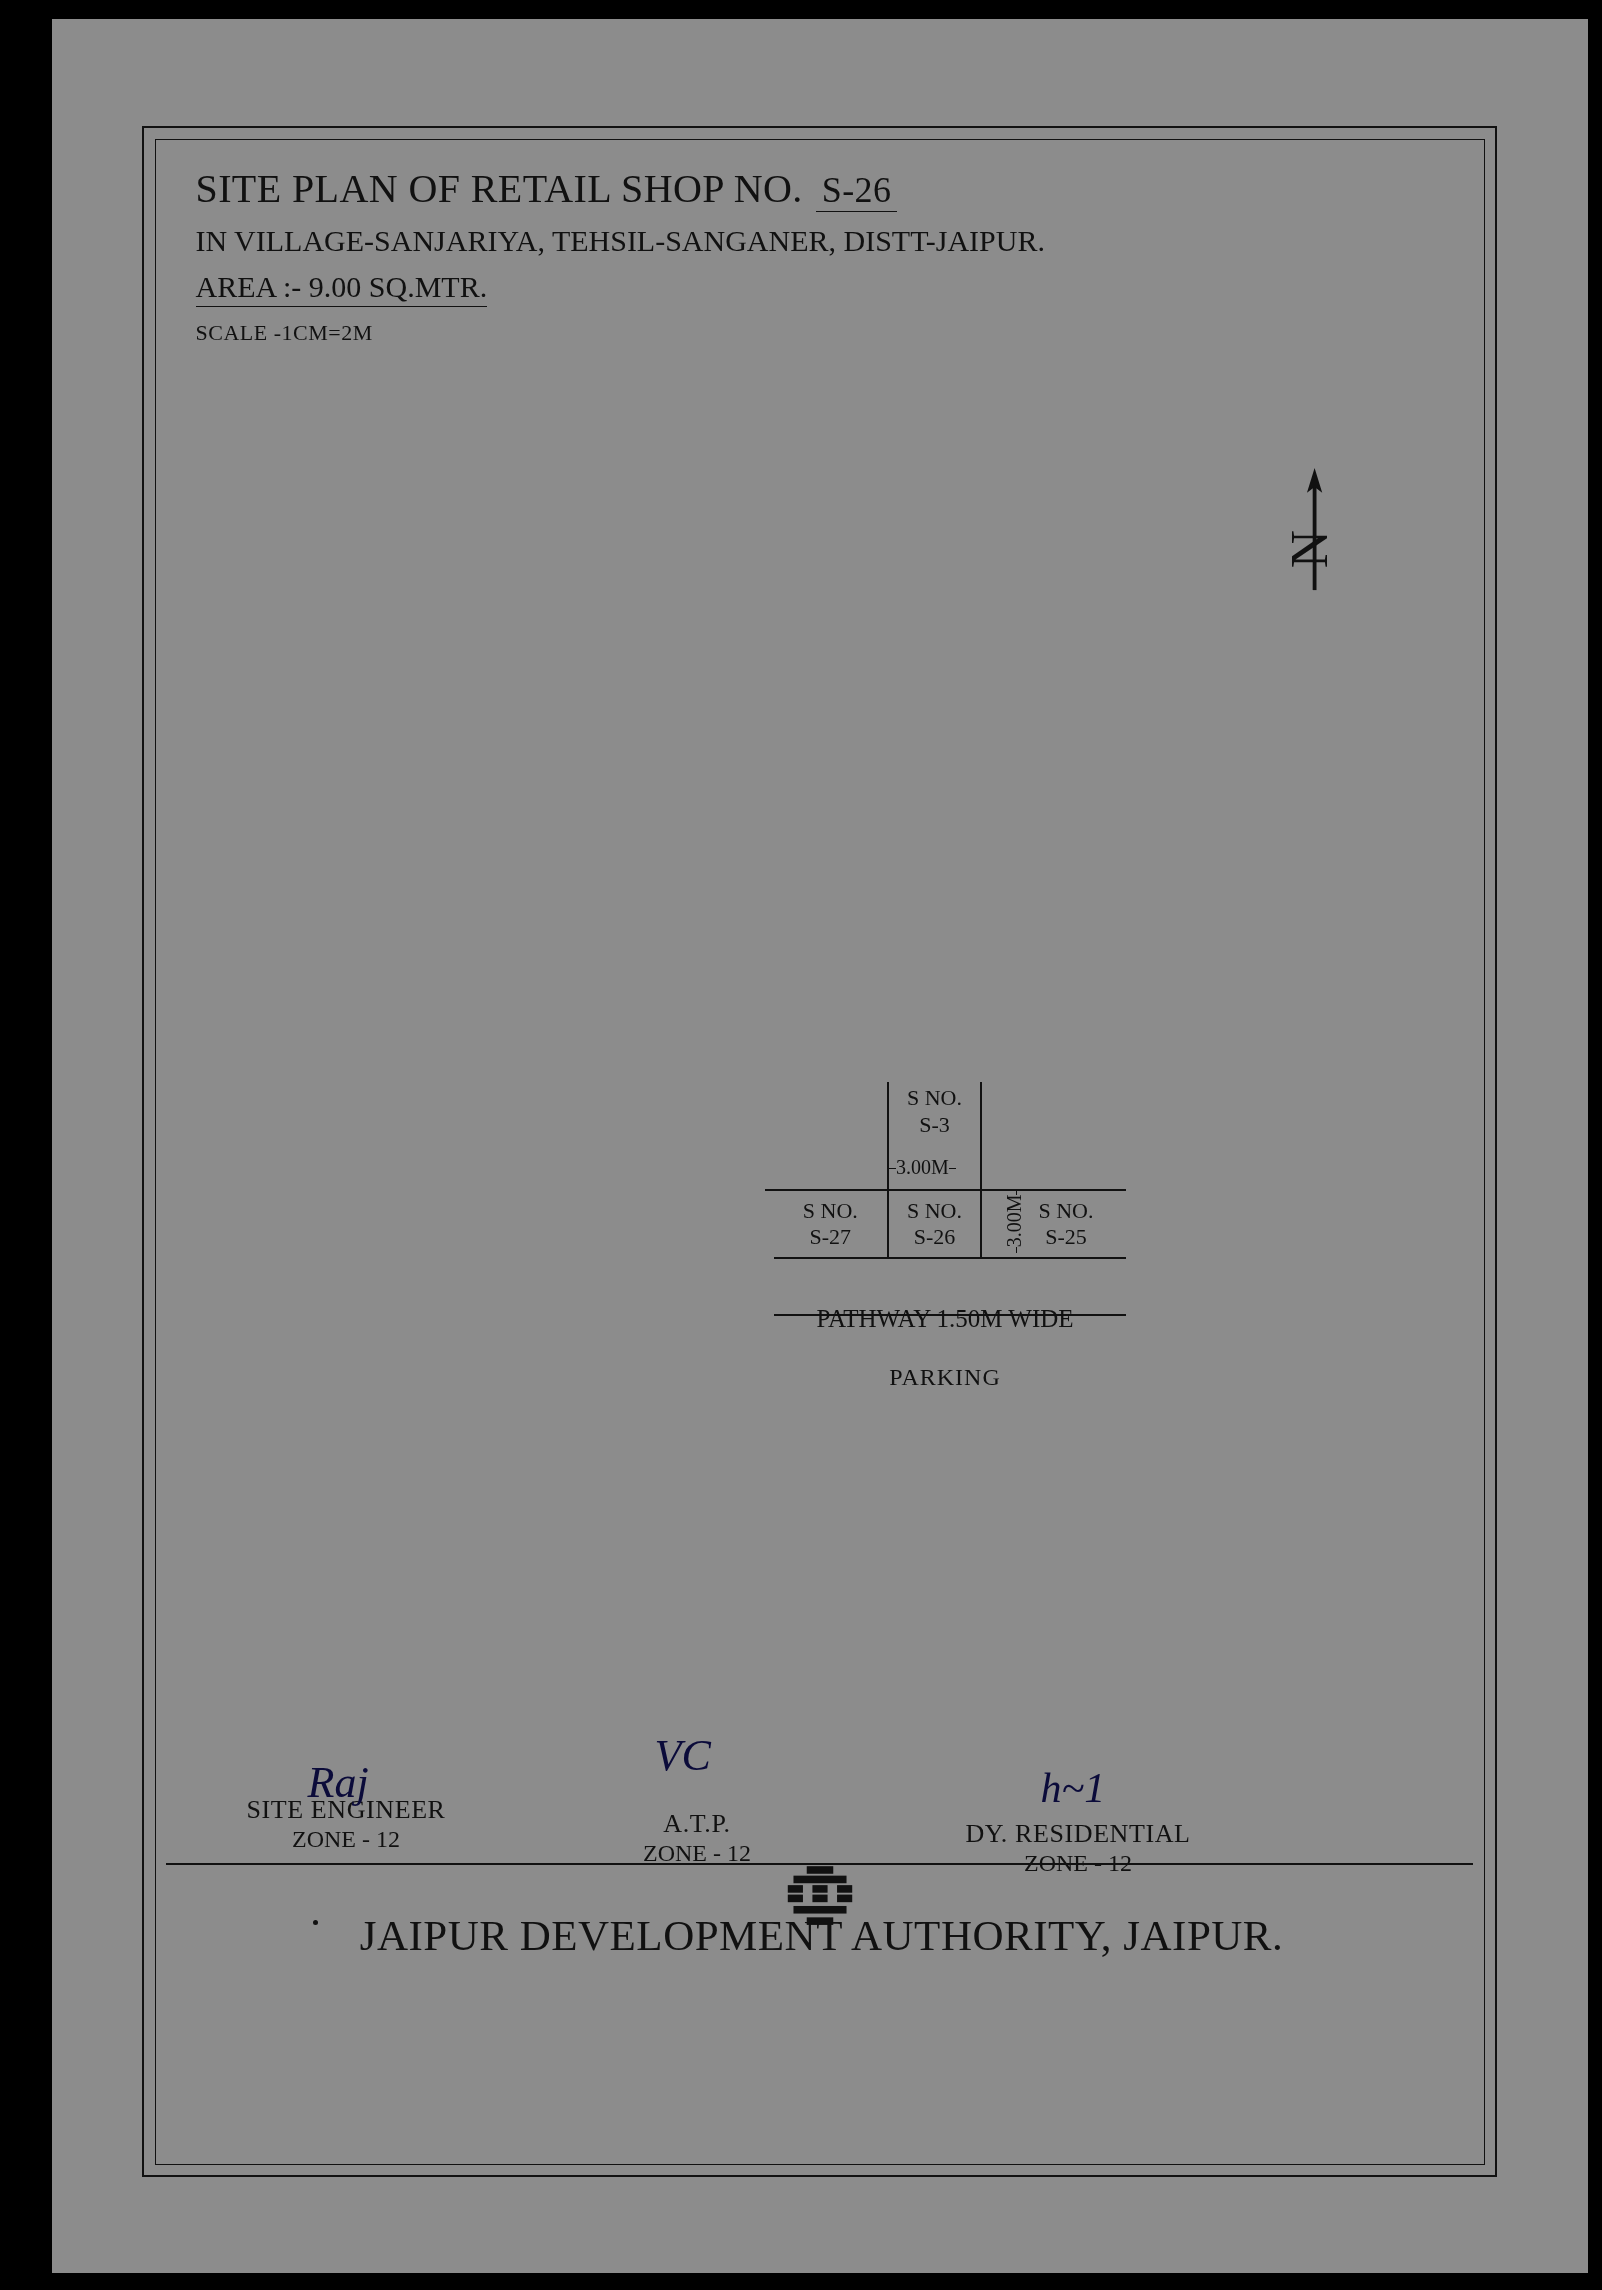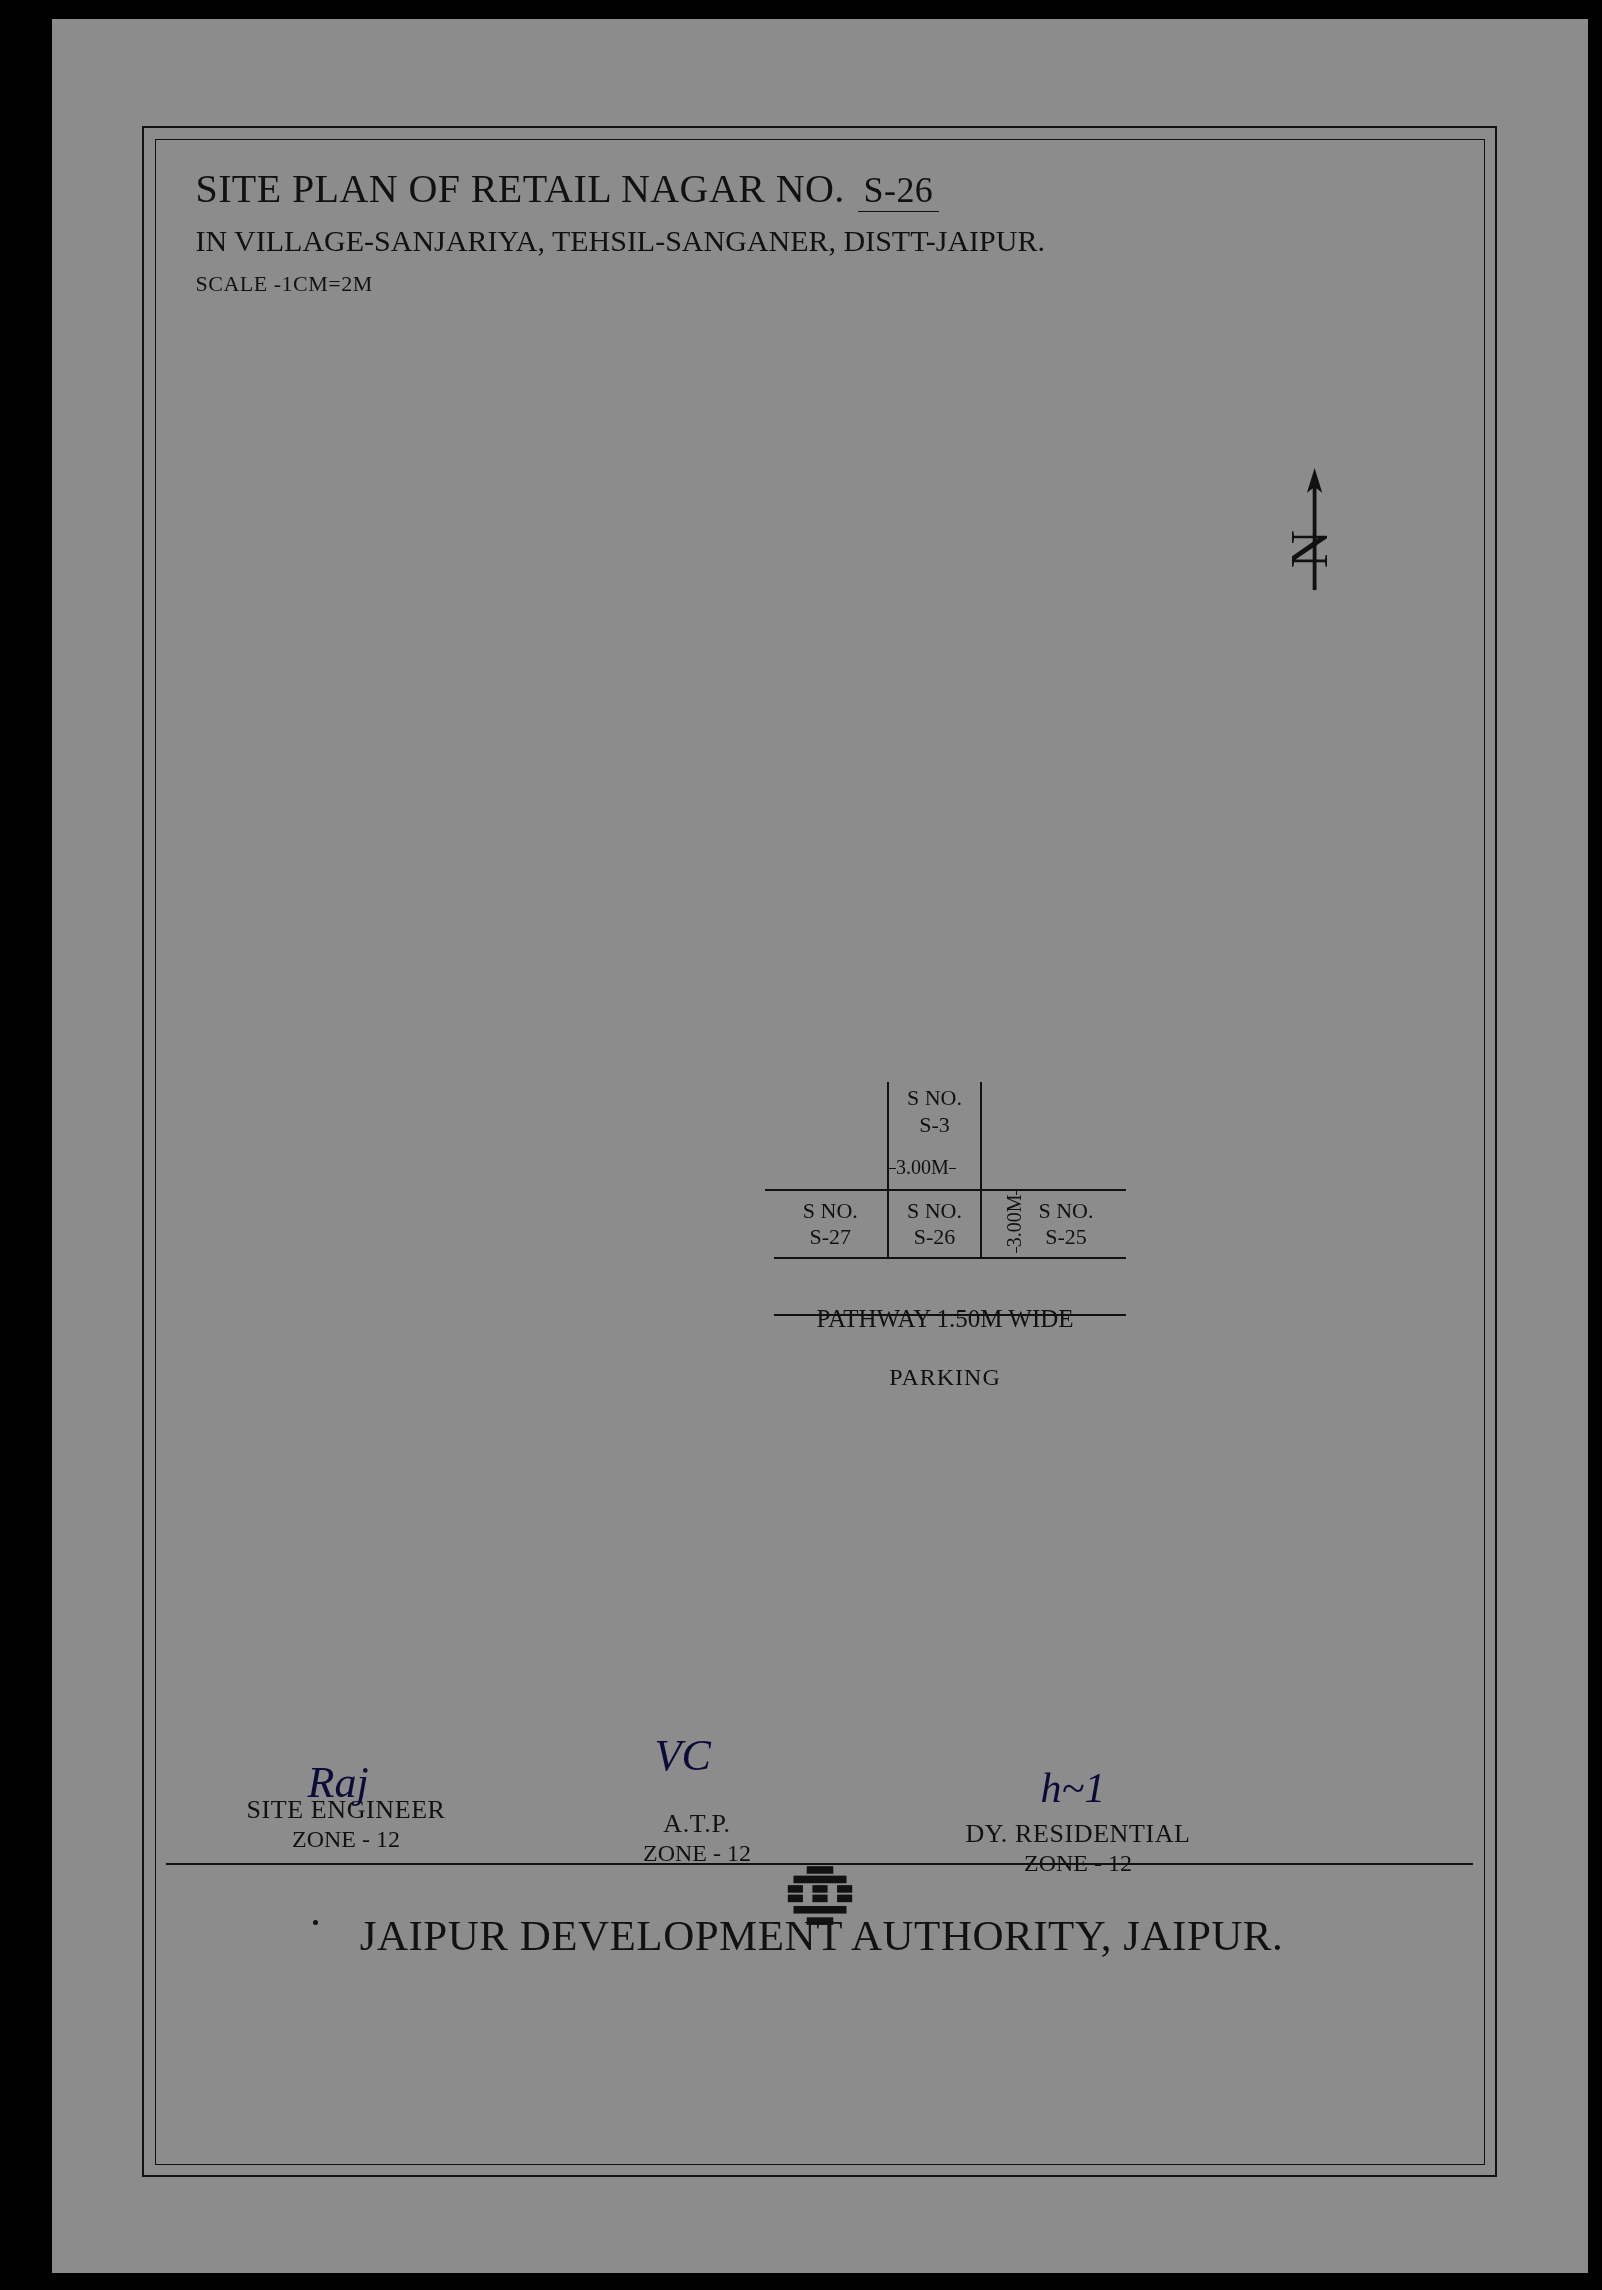--- a/index.html
+++ b/index.html
@@ -239,23 +239,24 @@
 <body>
 
 <div id="page-root">
   <div id="sheet">
 
     <div id="frame-outer">
       <div id="frame-inner">
 
         <div class="title-area">
           <div class="line1">
-            <span>SITE PLAN OF RETAIL NAGAR NO.</span><span class="val">S-26</span>
+            <span>SITE PLAN OF RETAIL SHOP NO.</span><span class="val">S-26</span>
           </div>
           <div class="line3">IN VILLAGE-SANJARIYA, TEHSIL-SANGANER, DISTT-JAIPUR.</div>
+          <div><span class="line4">AREA :- 9.00  SQ.MTR.</span></div>
           <div class="line5">SCALE -1CM=2M</div>
         </div>
 
         <div id="north">
           <svg width="67" height="124" viewBox="0 0 70 130">
             <line x1="33" y1="14" x2="33" y2="128" stroke="#111" stroke-width="4"></line>
             <polygon points="33,0 25,26 33,20 41,26" fill="#111"></polygon>
           </svg>
           <span class="n-letter">N</span>
         </div>

